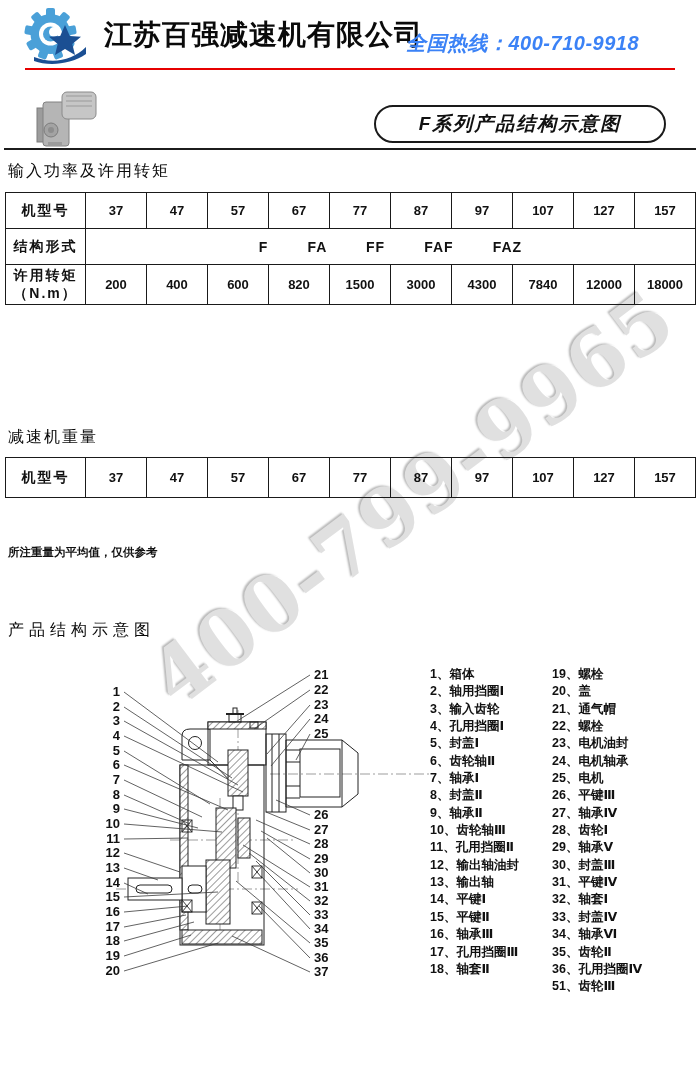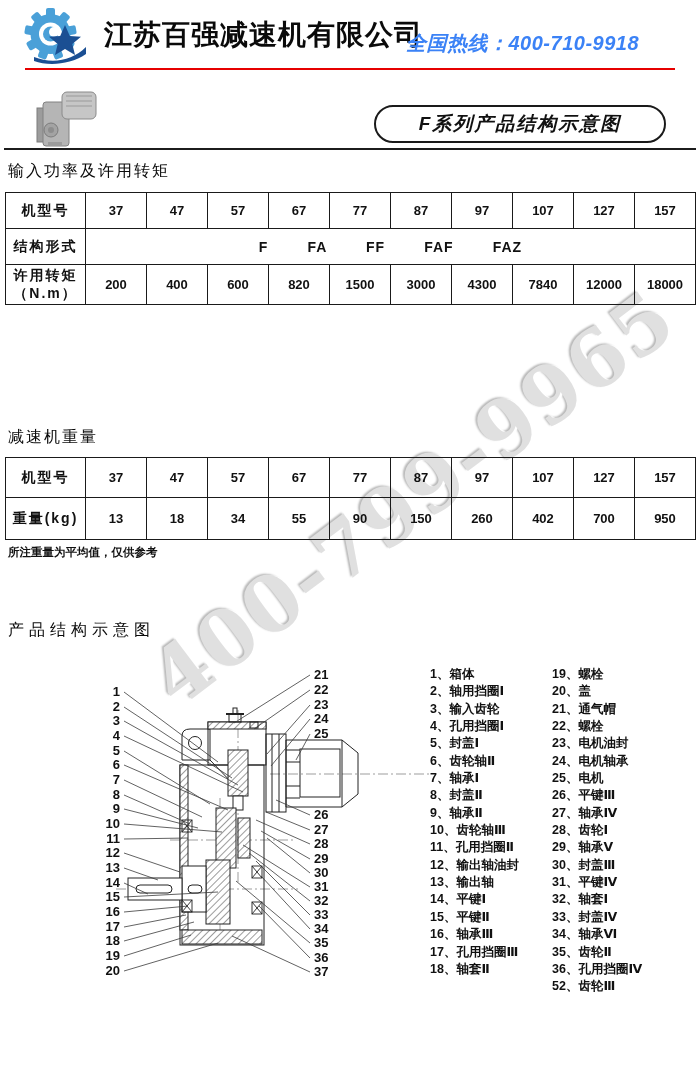--- a/index.html
+++ b/index.html
@@ -181,33 +181,20 @@
       <td>37</td>
           <td>47</td>
           <td>57</td>
           <td>67</td>
           <td>77</td>
           <td>87</td>
           <td>97</td>
           <td>107</td>
           <td>127</td>
           <td>157</td>
-        </tr>
-      <tr>
-        <th>重量(kg)</th>
-      <td>13</td>
-          <td>18</td>
-          <td>34</td>
-          <td>55</td>
-          <td>90</td>
-          <td>150</td>
-          <td>260</td>
-          <td>402</td>
-          <td>700</td>
-          <td>950</td>
         </tr>
     </tbody>
   </table>
 </div>
 <div class="abs note">所注重量为平均值，仅供参考</div>
 
 <div class="abs sec-title sec3-title">产品结构示意图</div>
 
 <svg class="abs drawing" width="372" height="372" viewBox="0 0 372 372">
   <defs>
@@ -395,14 +382,14 @@
     <div class="part-item">27、轴承Ⅳ</div>
     <div class="part-item">28、齿轮Ⅰ</div>
     <div class="part-item">29、轴承Ⅴ</div>
     <div class="part-item">30、封盖Ⅲ</div>
     <div class="part-item">31、平键Ⅳ</div>
     <div class="part-item">32、轴套Ⅰ</div>
     <div class="part-item">33、封盖Ⅳ</div>
     <div class="part-item">34、轴承Ⅵ</div>
     <div class="part-item">35、齿轮Ⅱ</div>
     <div class="part-item">36、孔用挡圈Ⅳ</div>
-    <div class="part-item">52、齿轮Ⅲ</div>
+    <div class="part-item">51、齿轮Ⅲ</div>
   </div>
 
 </body></html>

